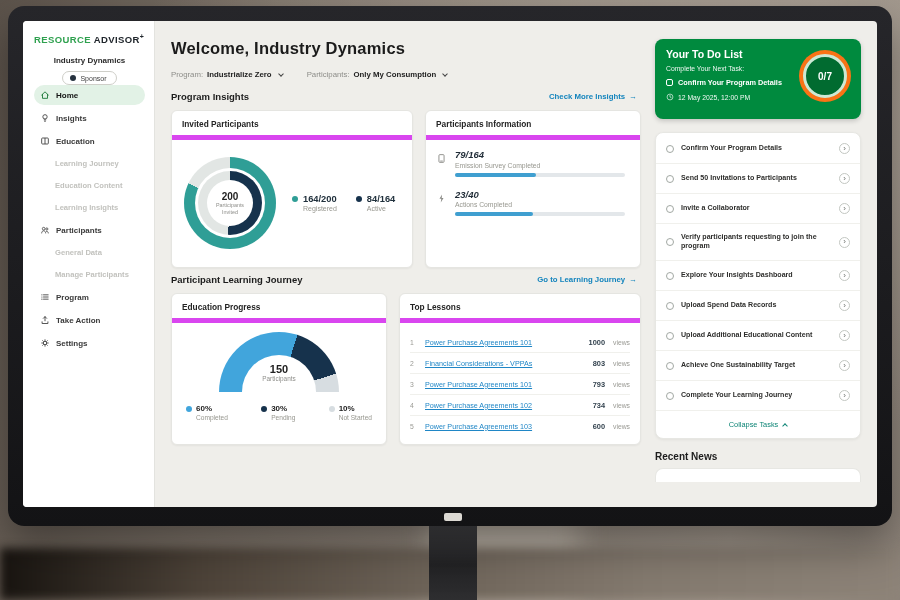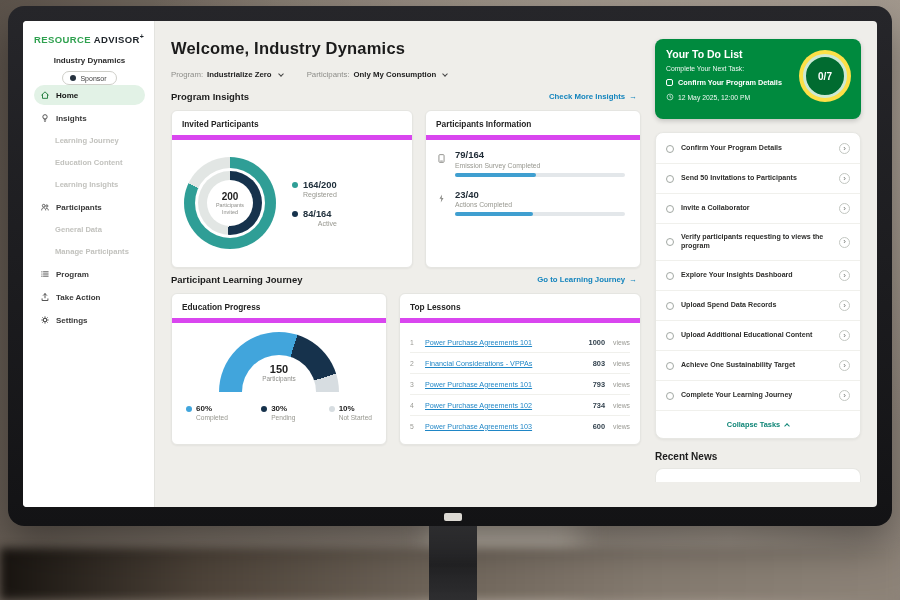--- a/index.html
+++ b/index.html
@@ -73,30 +73,30 @@
   .invited-body { display:flex; align-items:center; gap:16px; padding:8px 0 4px 2px; }
   .donut { position:relative; width:92px; height:92px; flex:none; }
   .donut > div { position:absolute; border-radius:50%; }
   .donut-ring { inset:0; }
   .donut-gap { inset:11px; background:#fff; }
   .donut-inner { inset:14px; }
   .donut-hole { inset:23px; background:#fff; display:flex; flex-direction:column;
     align-items:center; justify-content:center; }
   .donut-center-value { font-size:10px; font-weight:bold; color:#222; }
   .donut-center-label { font-size:5.4px; color:#8f8f8b; text-align:center; line-height:1.2; width:34px; }
-  .legend { display:flex; flex-direction:column; gap:11px;text-align:right; }
+  .legend { display:flex; flex-direction:row; gap:19px; }
   .legend-row1 { display:flex; align-items:center; gap:5px; font-size:9.3px; font-weight:bold; color:#20303c; }
   .dot { width:6px; height:6px; border-radius:50%; flex:none; }
   .legend-sub { font-size:7px; color:#97978f; margin:1px 0 0 11px; }
   
   .stat { display:flex; gap:8px; margin-bottom:12px; }
   .stat-icon { width:11px; color:#8a8a86; flex:none; padding-top:1px; }
   .stat-icon svg { width:11px; height:11px; }
   .stat-body { flex:1; }
-  .stat-value { font-size:9.5px; font-weight:bold; color:#1f2b36; }
+  .stat-value { font-size:9.5px; font-weight:bold; color:#1f2b36;font-style:italic; }
   .stat-label { font-size:6.8px; color:#97978f; margin-top:1.5px; }
   .bar { height:4px; background:#e3e7ea; border-radius:2px; margin-top:4px; width:97%; }
   .bar-fill { height:100%; border-radius:2px; background:#3f9fd0; }
   
   .gauge-wrap { position:relative; width:120px; height:62px; margin:8px auto 10px; }
   .gauge-semi { position:absolute; left:0; top:0; width:120px; height:60px; overflow:hidden; }
   .gauge-circle { width:120px; height:120px; border-radius:50%; }
   .gauge-hole { position:absolute; left:23px; top:23px; width:74px; height:74px;
     border-radius:50%; background:#fff; }
   .gauge-text { position:absolute; left:0; right:0; top:31px; text-align:center; }
@@ -117,34 +117,34 @@
   .todo-green { position:relative; background:#008a3e; border-radius:8px; padding:9px 11px;
     color:#fff; box-shadow:0 2px 5px rgba(0,0,0,.18); margin-bottom:13px; min-height:80px; }
   .todo-title { font-size:10.5px; font-weight:bold; margin-bottom:5px; }
   .todo-sub { font-size:6.8px; opacity:.93; margin-bottom:6px; }
   .todo-task { display:flex; align-items:center; gap:5px; font-size:7.3px; font-weight:bold;
     margin-bottom:6px; padding-right:60px; }
   .todo-check { width:7px; height:7px; border:1px solid #fff; border-radius:2px; flex:none; cursor:pointer; }
   .todo-due { display:flex; align-items:center; gap:4px; font-size:6.8px; opacity:.95; }
   .clock-icon svg { width:8px; height:8px; }
   .todo-ring-outer { position:absolute; top:11px; right:10px; width:52px; height:52px;
-    border-radius:50%; background:#fde047; display:flex; align-items:center; justify-content:center; }
+    border-radius:50%; background:#f97316; display:flex; align-items:center; justify-content:center; }
   .todo-ring { width:44px; height:44px; border-radius:50%; border:3px solid #cde9d4;
     background:#016b30; display:flex; align-items:center; justify-content:center; }
   .todo-ring-text { font-size:10px; font-weight:bold; color:#fff; }
   .tasks-card { background:#fff; border-radius:8px; border:1px solid #e7e7e3;
     box-shadow:0 1px 3px rgba(0,0,0,.06); padding:1px 0; }
   .task { display:flex; align-items:center; gap:7px; padding:9px 10px; border-bottom:1px solid #f0f0ec; cursor:pointer; }
   .task-check { width:8px; height:8px; border:1px solid #a2a8a3; border-radius:50%; flex:none; cursor:pointer; }
   .task-label { flex:1; font-size:7.1px; color:#2e2e2c; font-weight:bold; line-height:1.3; }
   .task-chev { width:11px; height:11px; border:1px solid #c3c7c2; border-radius:50%;
     display:flex; align-items:center; justify-content:center; color:#6b6f6b; font-size:8px;
     line-height:1; flex:none; cursor:pointer; }
   .collapse { display:flex; justify-content:center; align-items:center; gap:5px; padding:9px 0 8px;
-    color:#0e8576; font-weight:bold; font-size:7.4px; cursor:pointer; }
+    color:#0e8576; font-weight:normal; font-size:7.4px; cursor:pointer; }
   .chev-up { width:4px; height:4px; border-left:1.4px solid #0e8576; border-top:1.4px solid #0e8576;
     transform:rotate(45deg); margin-top:2px; }
   .news-title { font-size:10px; font-weight:bold; color:#1d1d1d; margin:12px 0 6px; }
   .news-card { background:#fff; border:1px solid #e7e7e3; border-bottom:none;
     border-radius:8px 8px 0 0; height:14px; }
 </style>
 </head>
 <body>
 
 <div class="backdrop"></div>
@@ -175,20 +175,29 @@
           <span>Home</span>
         </div>
         <div class="nav-item">
           <span class="nav-icon">
               <svg viewBox="0 0 12 12">
                 <circle cx="6" cy="4.6" r="2.6" fill="none" stroke="currentColor" stroke-width="1.1"></circle>
                 <path d="M5 8.2 h2 M5.4 9.8 h1.2" stroke="currentColor" stroke-width="1.1" stroke-linecap="round"></path>
               </svg>
             </span>
           <span>Insights</span>
+        </div>
+        <div class="nav-item">
+          <span class="nav-icon">
+              <svg viewBox="0 0 12 12">
+                <rect x="2" y="2.4" width="8" height="7.2" rx="1" fill="none" stroke="currentColor" stroke-width="1.1"></rect>
+                <path d="M6 2.4 V9.6" stroke="currentColor" stroke-width="1.1"></path>
+              </svg>
+            </span>
+          <span>Education</span>
         </div>
         <div class="nav-item sub">
           <span>Learning Journey</span>
         </div>
         <div class="nav-item sub">
           <span>Education Content</span>
         </div>
         <div class="nav-item sub">
           <span>Learning Insights</span>
         </div>
@@ -448,21 +457,21 @@
         </div>
         <div class="task">
           <span class="task-check"></span>
           <span class="task-label">Invite a Collaborator</span>
           <span class="task-chev">
               <span>›</span>
             </span>
         </div>
         <div class="task">
           <span class="task-check"></span>
-          <span class="task-label">Verify participants requesting to views the program</span>
+          <span class="task-label">Verify participants requesting to join the program</span>
           <span class="task-chev">
               <span>›</span>
             </span>
         </div>
         <div class="task">
           <span class="task-check"></span>
           <span class="task-label">Explore Your Insights Dashboard</span>
           <span class="task-chev">
               <span>›</span>
             </span>

